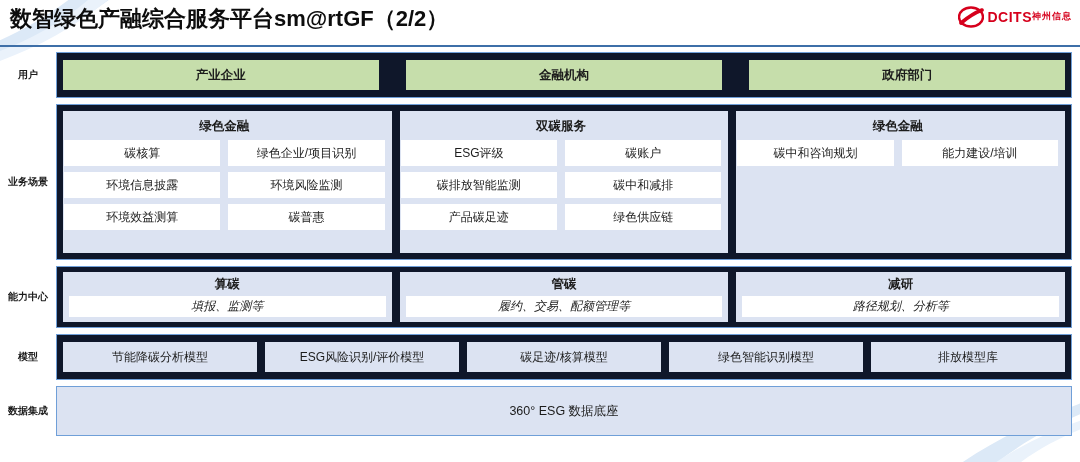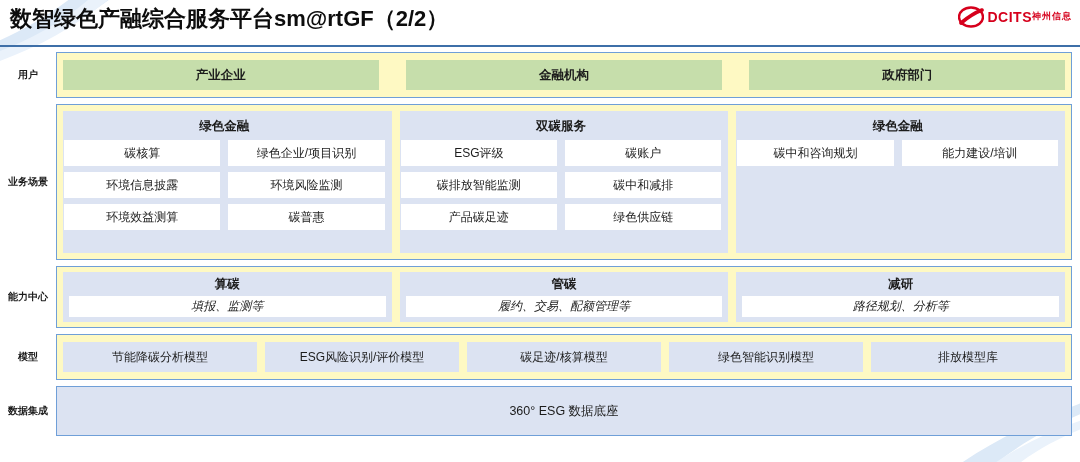--- a/index.html
+++ b/index.html
@@ -98,21 +98,21 @@
     font-size: 10px;
     font-weight: bold;
     color: #1a1a1a;
     line-height: 1.25;
     padding: 0 4px;
     box-sizing: border-box;
   }
   .row-body {
     flex: 1;
     border: 1.6px solid #6f9fd8;
-    background: #fef9c3;
+    background: #0f172a;
     box-sizing: border-box;
     padding: 5px;
     margin-right: 8px;
     display: flex;
   }
 
   
   .users { height: 46px; }
   .users .row-body {
     align-items: center;

